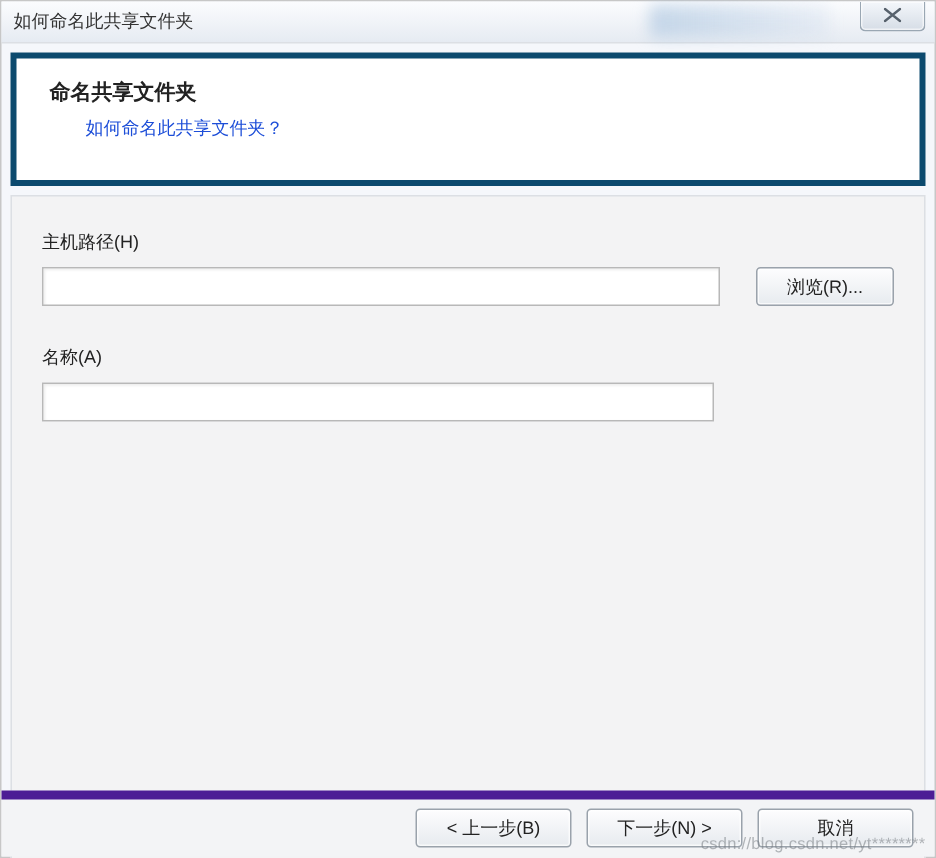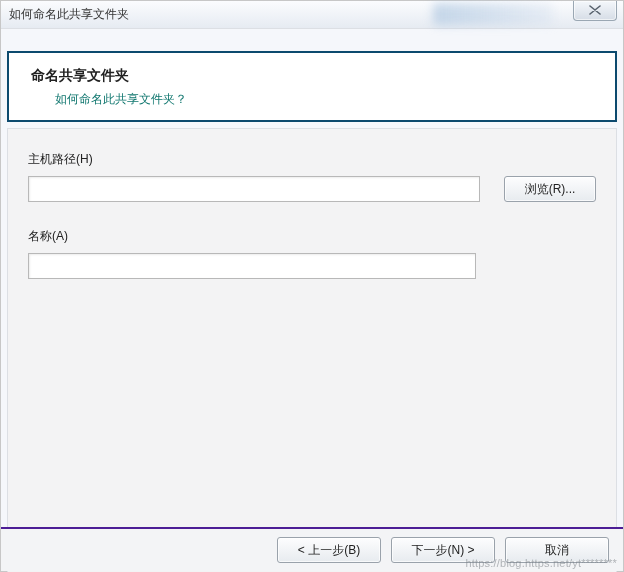--- a/index.html
+++ b/index.html
@@ -41,34 +41,34 @@
     border-radius: 0 0 4px 4px;
     background: linear-gradient(#f4f7fb, #d6dde6);
     display: flex; align-items: center; justify-content: center;
     color: #57616c;
     box-shadow: inset 0 0 0 1px rgba(255,255,255,.6);
     cursor: default;
   }
   .title-close svg { width: 12px; height: 10px; }
 
   .header-panel {
-    margin: 22px 6px 0 6px;
+    margin: 6px 6px 0 6px;
     background: #ffffff;
-    border: 2px solid #0c4a6e;
-    padding: 14px 22px 12px 22px;
+    border: 4px solid #0c4a6e;
+    padding: 14px 22px 26px 22px;
   }
   .header-title {
     font-weight: 700;
     font-size: 14px;
     color: #222;
     margin-bottom: 6px;
   }
   .header-sub {
     font-size: 12px;
-    color: #0f766e;
+    color: #1d4ed8;
     margin-left: 24px;
   }
 
   .body-panel {
     margin: 6px;
     background: #f3f3f4;
     border: 1px solid #dcdfe4;
     padding: 22px 20px 20px 20px;
     height: 512px;
   }
@@ -100,21 +100,21 @@
     color: #222;
     box-shadow: inset 0 0 0 1px rgba(255,255,255,.7);
     cursor: default;
     display: inline-flex; align-items:center; justify-content:center;
   }
 
   .footer {
     position: absolute;
     left: 0; right: 0; bottom: 0;
     height: 44px;
-    border-top: 2px solid #4c1d95;
+    border-top: 6px solid #4c1d95;
     background: #f3f4f6;
     display: flex;
     align-items: center;
     justify-content: flex-end;
     gap: 10px;
     padding: 0 14px;
   }
   .footer .btn { min-width: 104px; }
 
   .watermark {
@@ -166,14 +166,14 @@
     </div>
 
   </div>
 
   <div class="footer">
     <button class="btn">&lt; 上一步(B)</button>
     <button class="btn">下一步(N) &gt;</button>
     <button class="btn">取消</button>
   </div>
 
-  <div class="watermark">https://blog.https.net/yt********</div>
+  <div class="watermark">csdn://blog.csdn.net/yt********</div>
 </div>
 
 </body></html>

